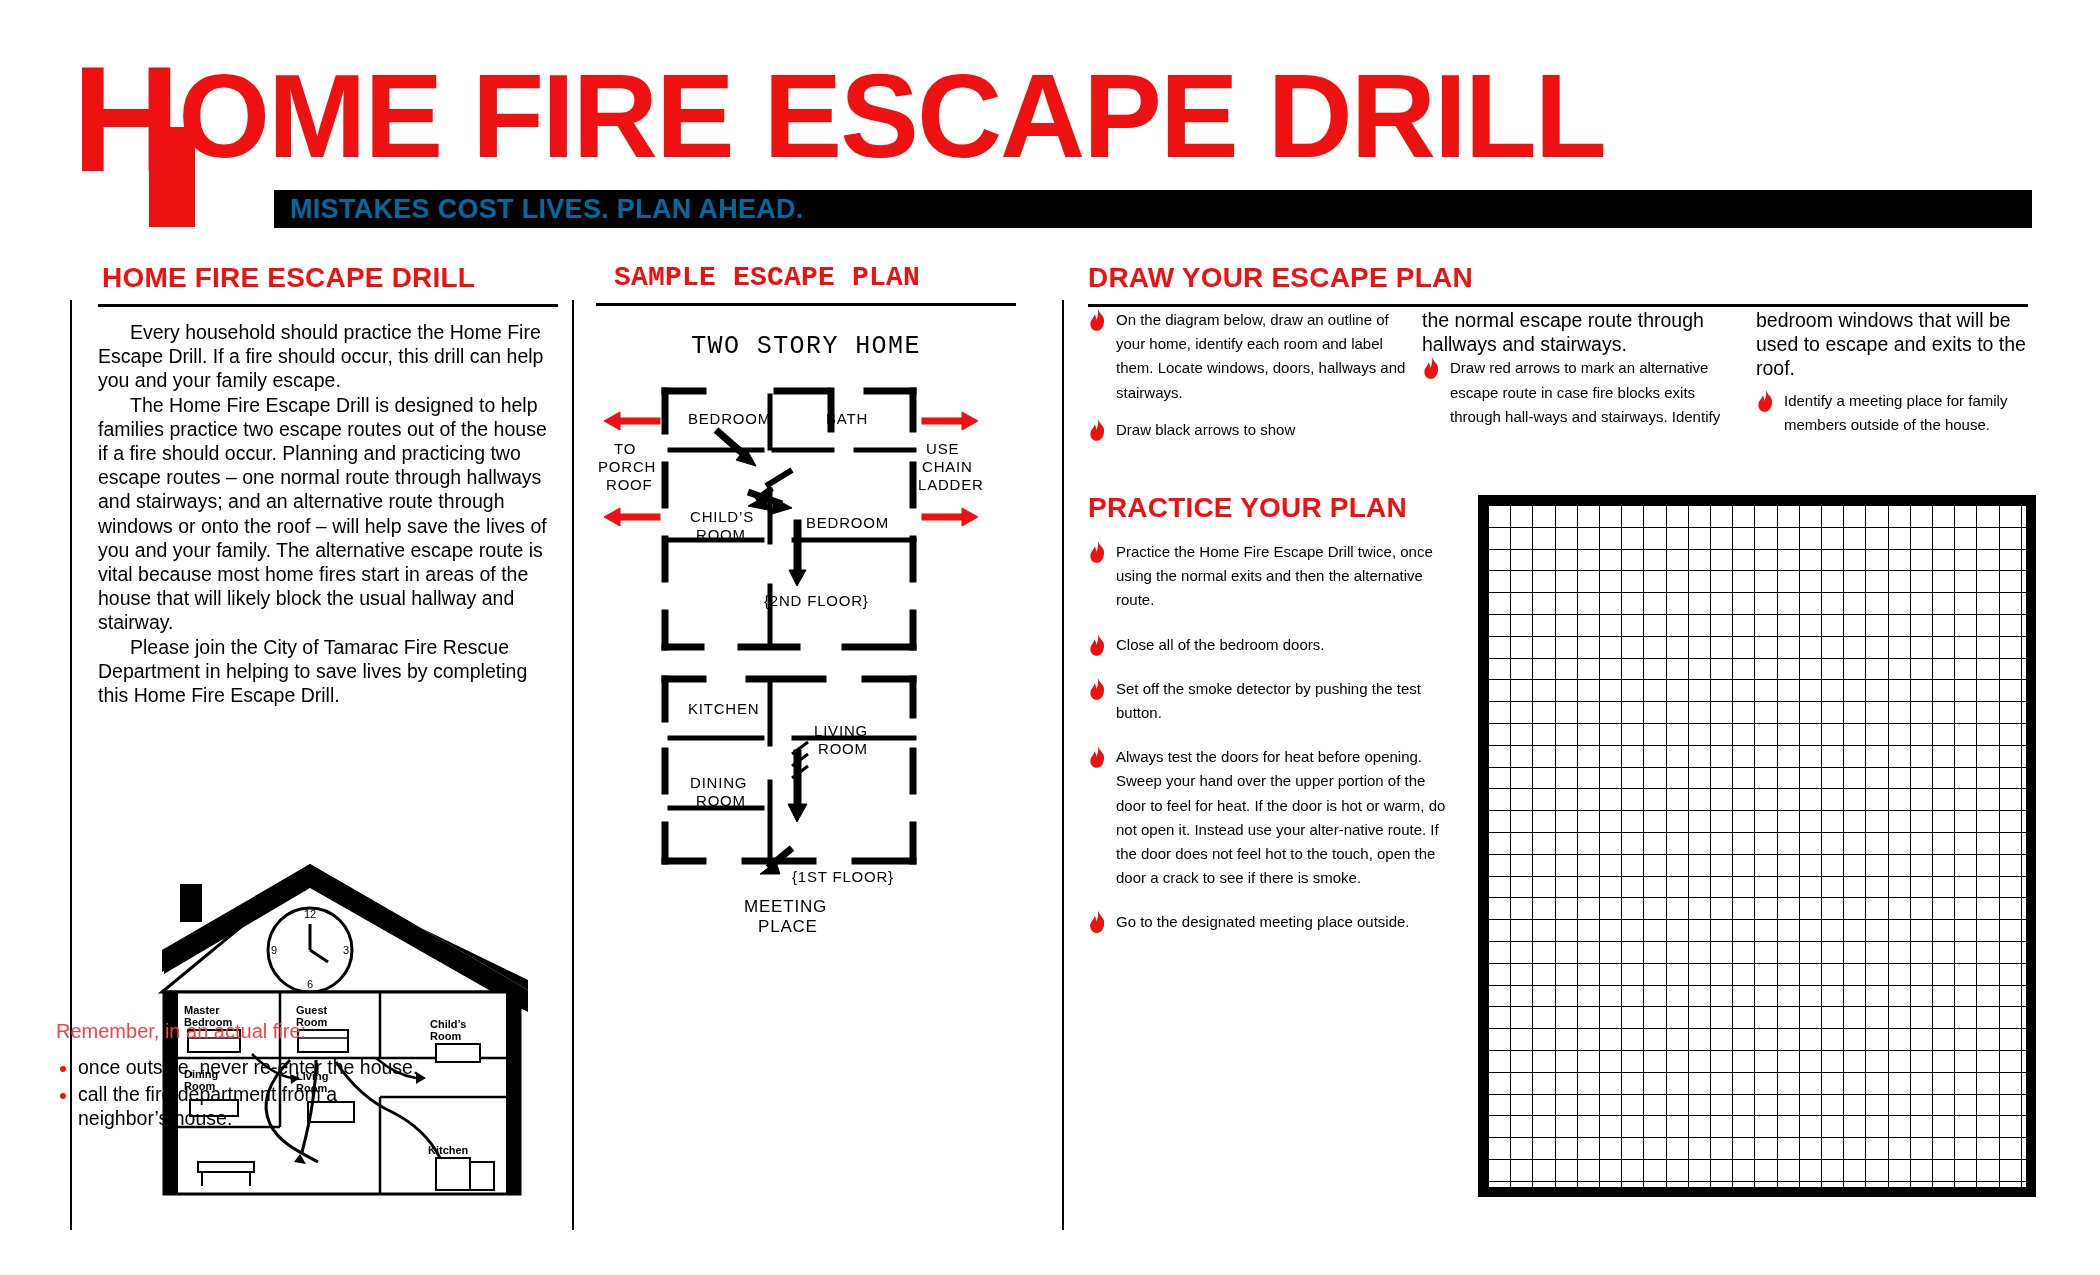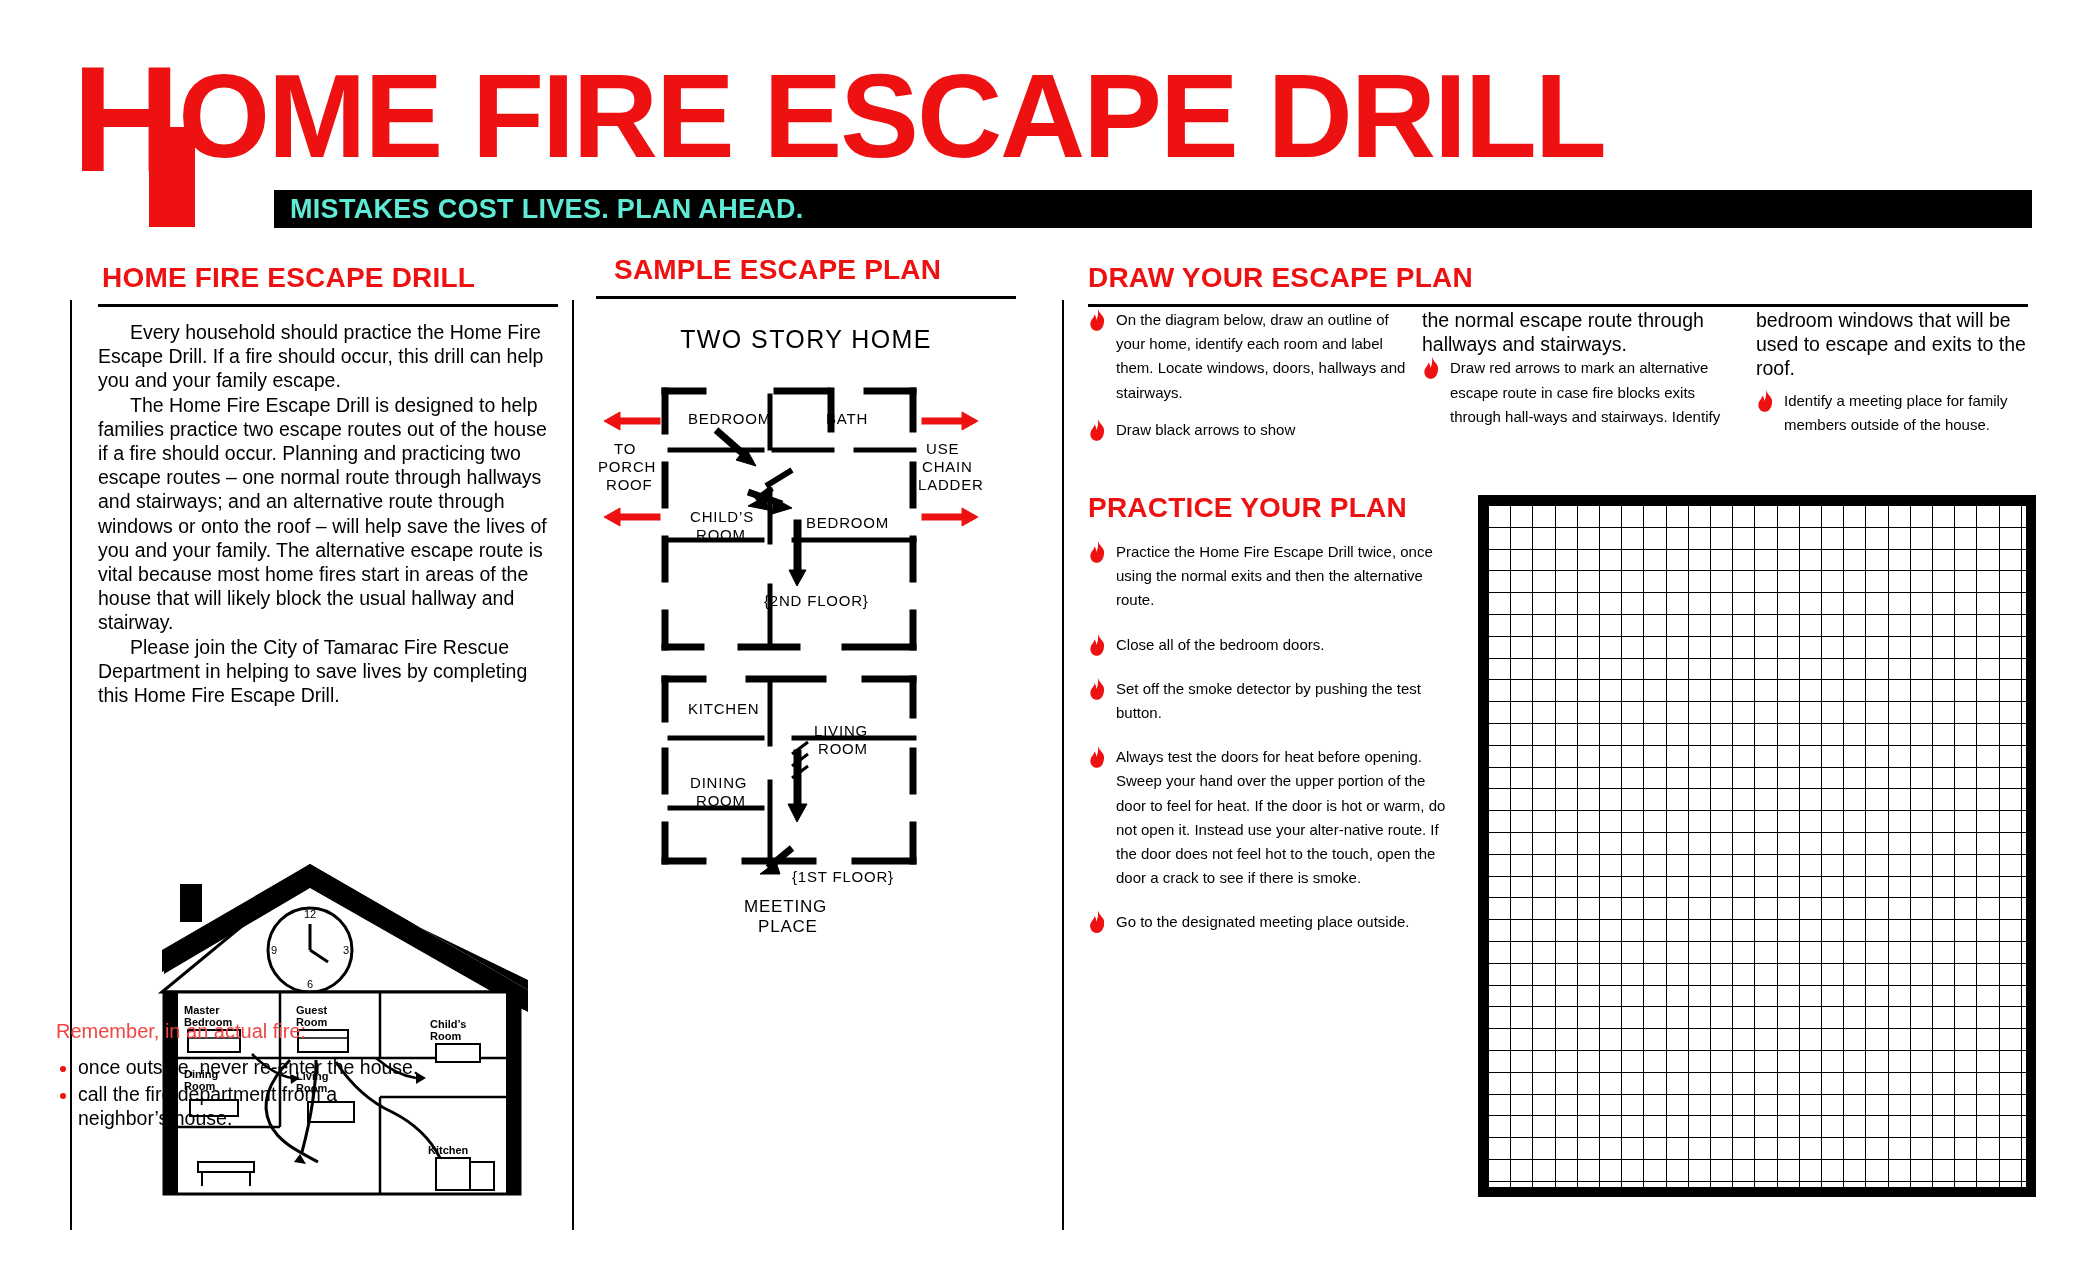--- a/index.html
+++ b/index.html
@@ -52,21 +52,21 @@
     left: 202px;
     top: 138px;
     width: 1758px;
     height: 38px;
     background: #000;
   }
   .mast-sub {
     position: absolute;
     left: 16px;
     top: 4px;
-    color: #5eead4;
+    color: #0369a1;
     font-weight: bold;
     font-size: 27px;
     letter-spacing: 0.3px;
     white-space: nowrap;
   }
   .mast-stub {
     position: absolute;
     left: 77px;
     top: 75px;
     width: 46px;
@@ -107,21 +107,21 @@
   
   #house-art {
     position: absolute;
     left: 140px;
     top: 862px;
     width: 390px;
     height: 340px;
   }
 
   
-  #col2 { position: absolute; left: 596px; top: 254px; width: 420px; }
+  #col2 { position: absolute; left: 596px; top: 262px; width: 420px; font-family: Liberation Mono, monospace; }
   #col2 .col-head { margin-left: 18px; }
   #col2 .rule { margin-top: 10px; width: 420px; }
   #plan-title {
     text-align: center;
     font-size: 25px;
     letter-spacing: 1.4px;
     margin-top: 26px;
   }
   #plan-art { position: absolute; left: 0px; top: 90px; width: 420px; height: 680px; }
   #remember {

